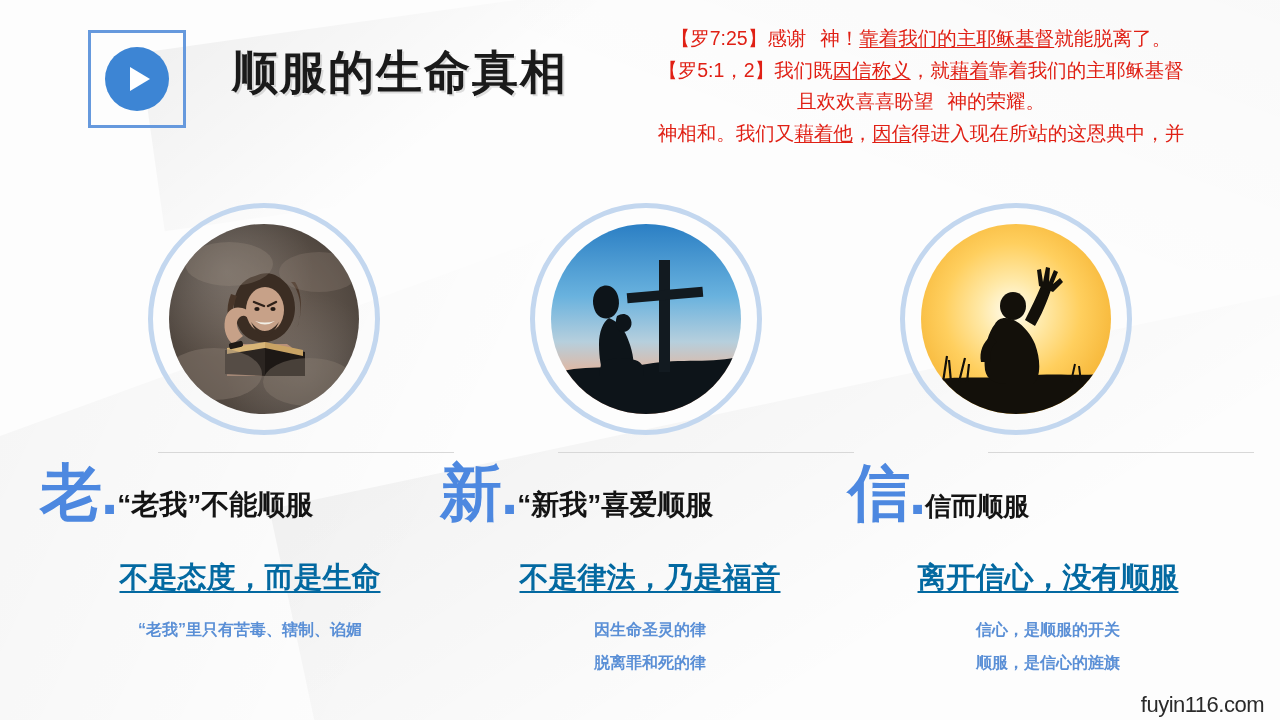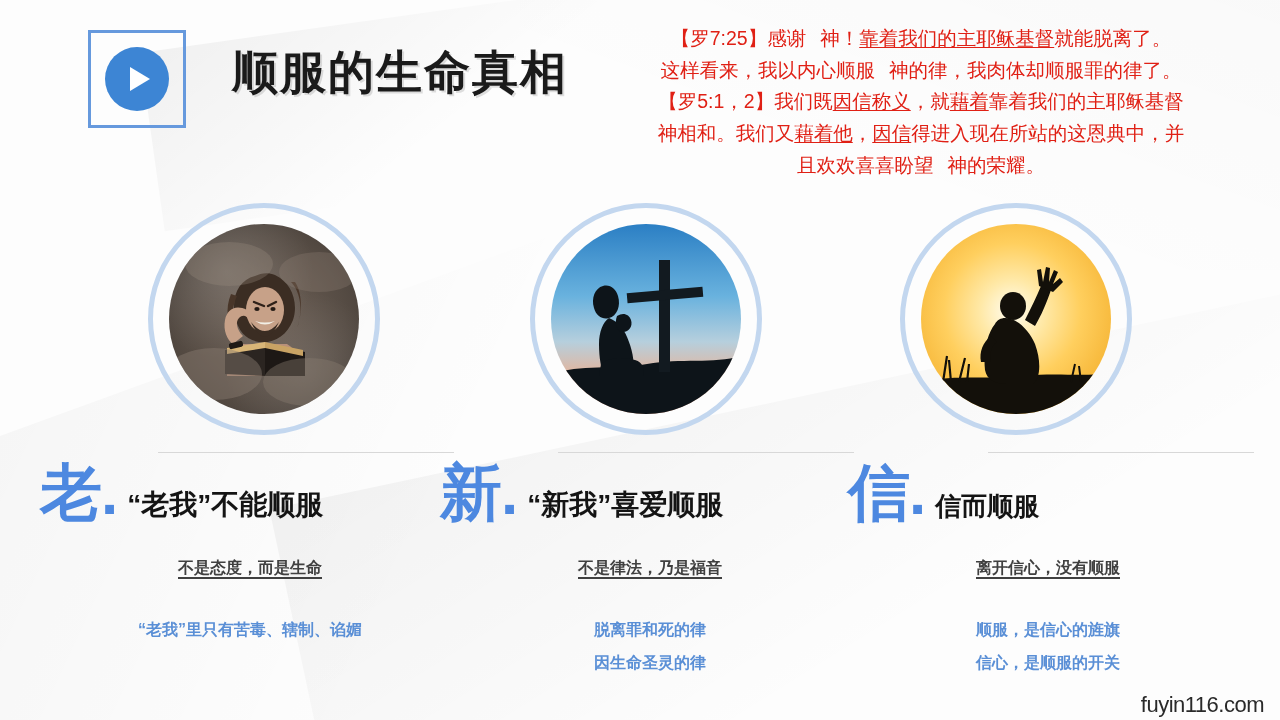--- a/index.html
+++ b/index.html
@@ -125,28 +125,28 @@
   .headline-row {
     position:absolute; top:10px; left:0;
     display:flex; align-items:flex-end; white-space:nowrap;
   }
   .big-char {
     font-size:62px; font-weight:bold; color:#4d88e0;
     line-height:1; letter-spacing:-1px;
   }
   .head-text {
     font-size:28px; font-weight:bold; color:#141414;
-    line-height:1; padding-bottom:5px; margin-left:10px;
+    line-height:1; padding-bottom:5px; 
   }
   #col-3 .head-text { font-size:26px; }
 
   .red-line {
     position:absolute; top:106px; left:0; width:420px;
     text-align:center;
-    font-size:16px; font-weight:bold; color:#404040;
+    font-size:29px; font-weight:bold; color:#0369a1;
     text-decoration:underline; text-underline-offset:4px;
     text-decoration-thickness:2px;
   }
   #col-3 .red-line { width:400px; }
 
   .blue-body {
     position:absolute; top:162px; left:0; width:420px;
     text-align:center; color:#5a8fd6;
     font-size:16px; font-weight:bold; line-height:2.05;
   }
@@ -177,30 +177,27 @@
       <div class="tri"></div>
     </div>
     <div id="deck-title">顺服的生命真相</div>
   </div>
 
   <div id="scripture">
     <p>
       <span>【罗7:25】</span><span>感谢</span><span class="sp"></span><span>神！</span><span class="u">靠着我们的主耶稣基督</span><span>就能脱离了。</span>
     </p>
     <p>
-      <span>这样看来，我以内心顺服</span><span class="sp"></span><span>神的律，我肉体却顺服罪的律了。</span>
-    </p>
-    <p>
       <span>【罗5:1，2】</span><span>我们既</span><span class="u">因信称义</span><span>，就</span><span class="u">藉着</span><span>靠着我们的主耶稣基督</span>
     </p>
     <p>
-      <span>神相和。我们又</span><span class="u">藉着他</span><span>，</span><span class="u">因信</span><span>得进入现在所站的这恩典中，并</span>
+      <span>且欢欢喜喜盼望</span><span class="sp"></span><span>神的荣耀。</span>
     </p>
     <p>
-      <span>且欢欢喜喜盼望</span><span class="sp"></span><span>神的荣耀。</span>
+      <span>神相和。我们又</span><span class="u">藉着他</span><span>，</span><span class="u">因信</span><span>得进入现在所站的这恩典中，并</span>
     </p>
   </div>
 
   <div class="circle-wrap" id="circle-1">
     <div class="ring"></div>
     <div class="photo">
       <div class="ph-smoke"></div>
       <svg class="sil" viewBox="0 0 190 190" preserveAspectRatio="none">
 
         <path d="M86 52 C70 56 62 72 66 92 C69 108 78 116 90 118 C104 120 118 112 124 96 C130 78 122 58 106 51 C99 48 92 49 86 52 Z" fill="#3b2d23"></path>
@@ -295,33 +292,33 @@
   </div>
 
   <div class="col" id="col-2">
     <div class="col-rule"></div>
     <div class="headline-row">
       <span class="big-char">新.</span>
       <span class="head-text">“新我”喜爱顺服</span>
     </div>
     <div class="red-line">不是律法，乃是福音</div>
     <div class="blue-body">
+      <div>因生命圣灵的律</div>
       <div>脱离罪和死的律</div>
-      <div>因生命圣灵的律</div>
     </div>
   </div>
 
   <div class="col" id="col-3">
     <div class="col-rule"></div>
     <div class="headline-row">
       <span class="big-char">信.</span>
       <span class="head-text">信而顺服</span>
     </div>
     <div class="red-line">离开信心，没有顺服</div>
     <div class="blue-body">
+      <div>信心，是顺服的开关</div>
       <div>顺服，是信心的旌旗</div>
-      <div>信心，是顺服的开关</div>
     </div>
   </div>
 
   <div id="watermark">fuyin116.com</div>
 
 </div>
 
 </body></html>

